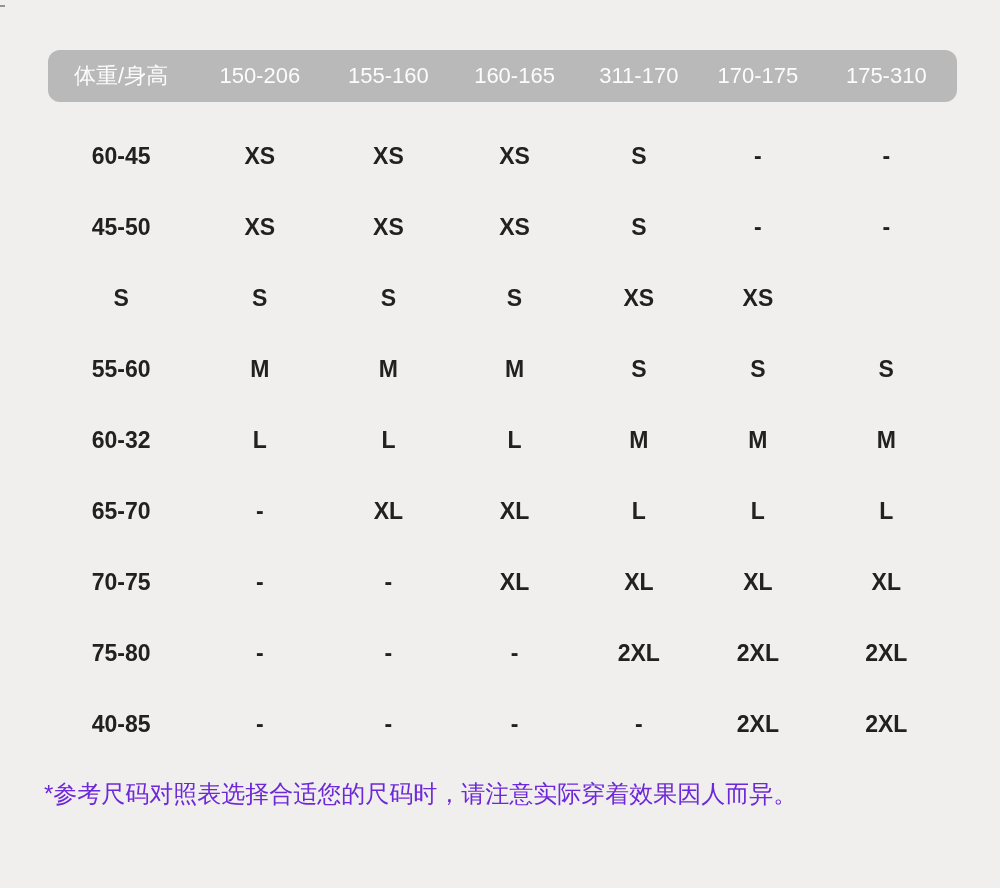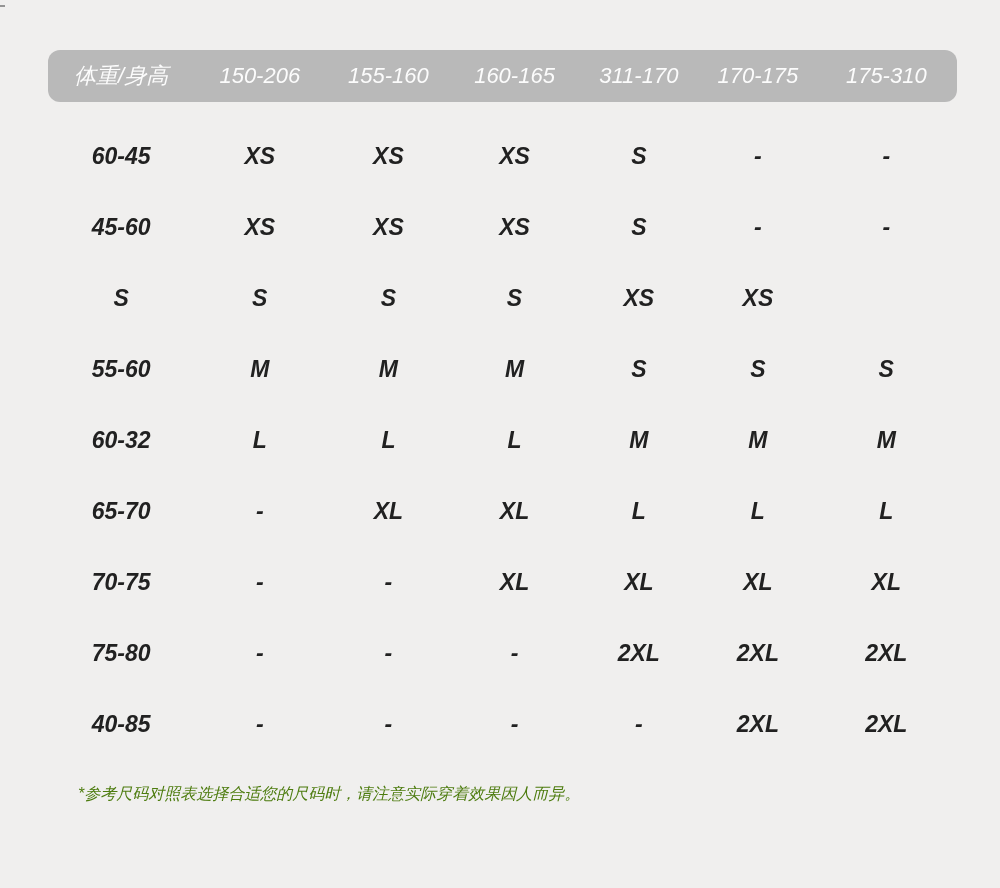--- a/index.html
+++ b/index.html
@@ -6,21 +6,20 @@
     margin: 0;
     padding: 0;
   }
   .page {
     position: relative;
     width: 1000px;
     height: 888px;
     background: #f0efee;
     font-family: "Liberation Sans", "DejaVu Sans", sans-serif;
     overflow: hidden;
-    font-style: italic;
   }
   .corner-artifact {
     position: absolute;
     left: 0;
     top: 5px;
     width: 5px;
     height: 2px;
     background: #7d7d7d;
     opacity: 0.8;
   }
@@ -58,25 +57,24 @@
     text-align: center;
     font-size: 23px;
     font-weight: 700;
     color: #212121;
     white-space: nowrap;
   }
   .footnote {
     position: absolute;
     left: 44px;
     top: 780px;
-    font-size: 16px;
+    font-size: 24px;
     line-height: 28px;
-    color: #4d7c0f;
+    color: #6d28d9;
     font-weight: 400;
-    margin-left: 34px;
   }
 </style>
 </head>
 <body>
 
 <div class="page">
 
   <div class="corner-artifact"></div>
 
   <div class="header-bar grid-7">
@@ -94,21 +92,21 @@
       <div class="cell label">60-45</div>
       <div class="cell val">XS</div>
       <div class="cell val">XS</div>
       <div class="cell val">XS</div>
       <div class="cell val">S</div>
       <div class="cell val">-</div>
       <div class="cell val">-</div>
     </div>
 
     <div class="row grid-7">
-      <div class="cell label">45-60</div>
+      <div class="cell label">45-50</div>
       <div class="cell val">XS</div>
       <div class="cell val">XS</div>
       <div class="cell val">XS</div>
       <div class="cell val">S</div>
       <div class="cell val">-</div>
       <div class="cell val">-</div>
     </div>
 
     <div class="row grid-7">
       <div class="cell val">S</div>

